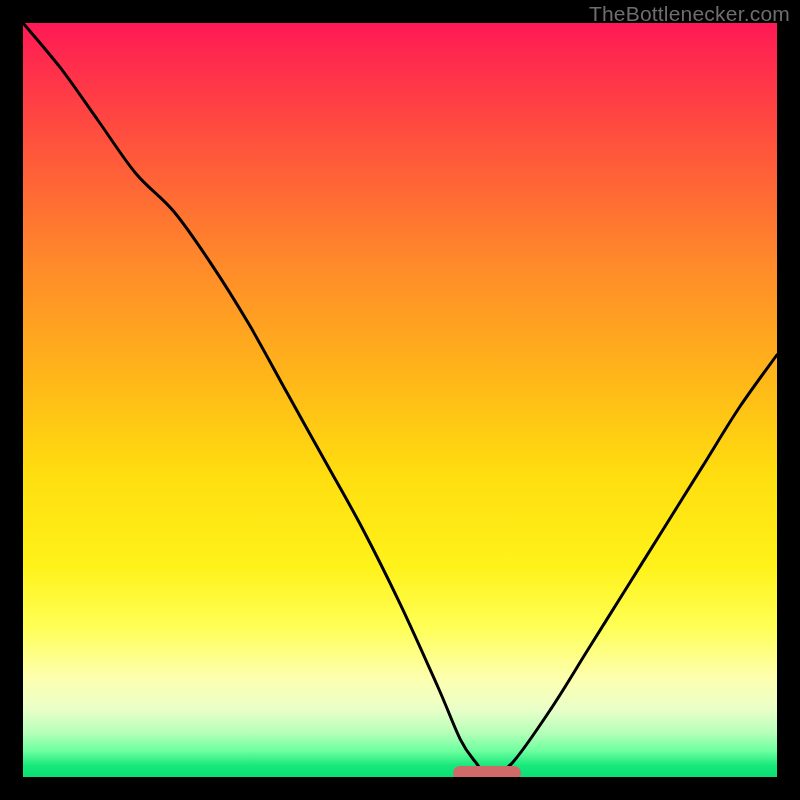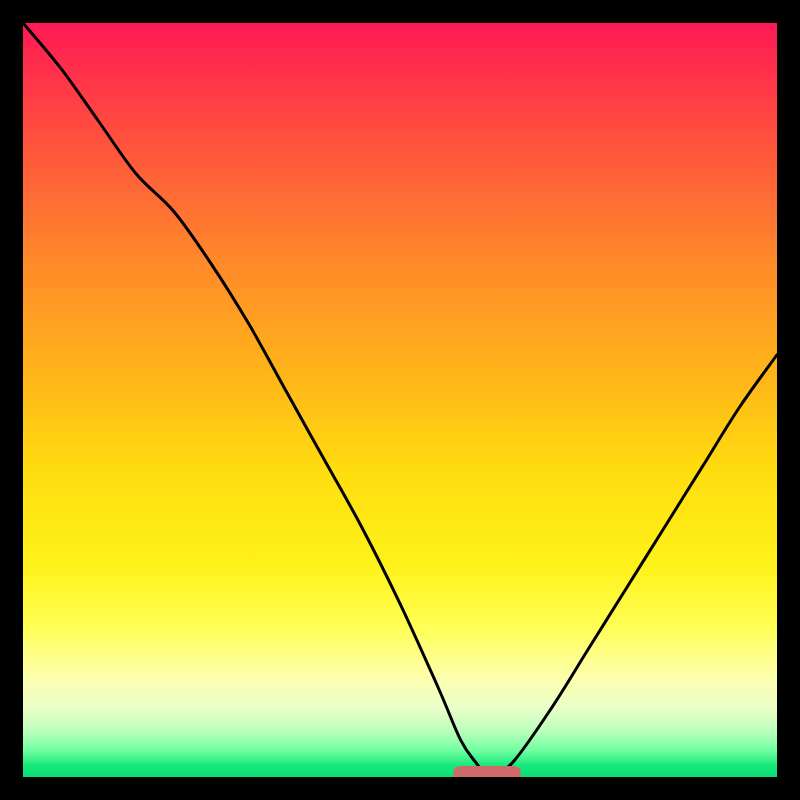--- a/index.html
+++ b/index.html
@@ -72,20 +72,21 @@
     font-size: 21px;
     letter-spacing: 0.2px;
     font-weight: 400;
   }
 </style>
 </head>
 <body>
 
 <div class="stage">
 
+  <div class="watermark">TheBottlenecker.com</div>
 
   <div class="plot-area">
 
     <div class="gradient-bg"></div>
 
     <svg class="curve" viewBox="0 0 754 754" preserveAspectRatio="none">
       <path id="curve-path" fill="none" stroke="#000" stroke-width="3" stroke-linecap="round" d="M 0.0 0.0 C 6.3 7.5, 25.1 28.9, 37.7 45.2 C 50.3 61.6, 62.8 80.4, 75.4 98.0 C 88.0 115.6, 100.5 135.7, 113.1 150.8 C 125.7 165.9, 138.2 173.4, 150.8 188.5 C 163.4 203.6, 175.9 222.4, 188.5 241.3 C 201.1 260.1, 213.6 280.2, 226.2 301.6 C 238.8 323.0, 251.3 346.8, 263.9 369.5 C 276.5 392.1, 289.0 414.7, 301.6 437.3 C 314.2 459.9, 326.7 481.3, 339.3 505.2 C 351.9 529.1, 364.4 554.2, 377.0 580.6 C 389.6 607.0, 404.6 640.9, 414.7 663.5 C 424.8 686.1, 431.0 703.7, 437.3 716.3 C 443.6 728.9, 447.4 732.6, 452.4 738.9 C 457.4 745.2, 461.2 754.0, 467.5 754.0 C 473.8 754.0, 480.0 750.2, 490.1 738.9 C 500.2 727.6, 515.2 705.0, 527.8 686.1 C 540.4 667.3, 552.9 645.9, 565.5 625.8 C 578.1 605.7, 590.6 585.6, 603.2 565.5 C 615.8 545.4, 628.3 525.3, 640.9 505.2 C 653.5 485.1, 666.0 465.0, 678.6 444.9 C 691.2 424.8, 703.7 403.4, 716.3 384.5 C 728.9 365.7, 747.7 340.6, 754.0 331.8"></path>
     </svg>
 
     <div id="marker" class="marker" style="left: 429.78px; width: 67.86px; top: 743.23px;"></div>

